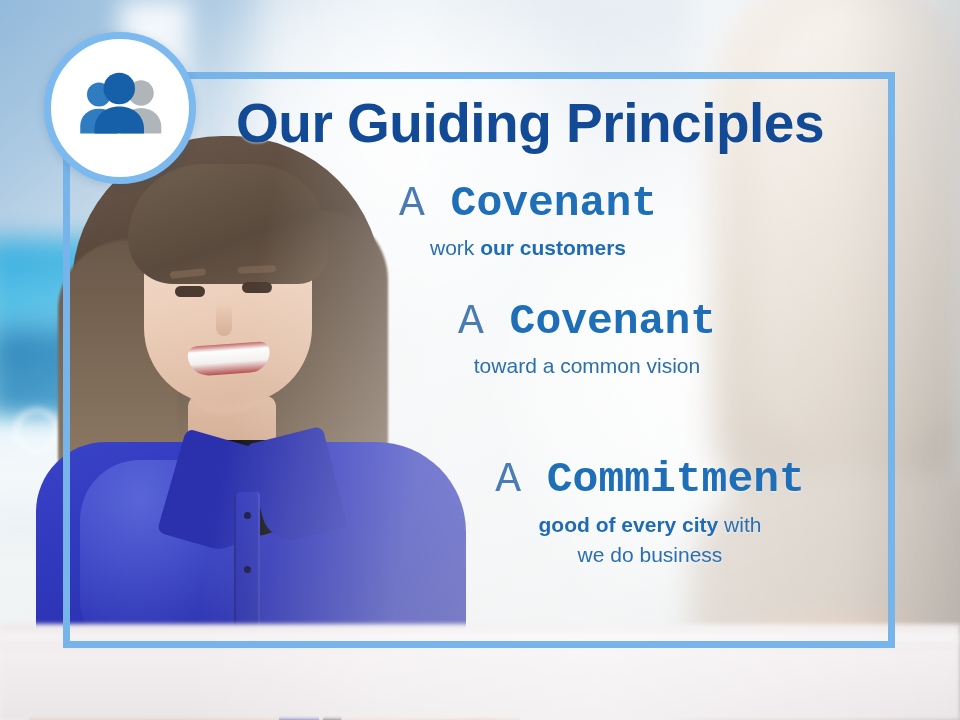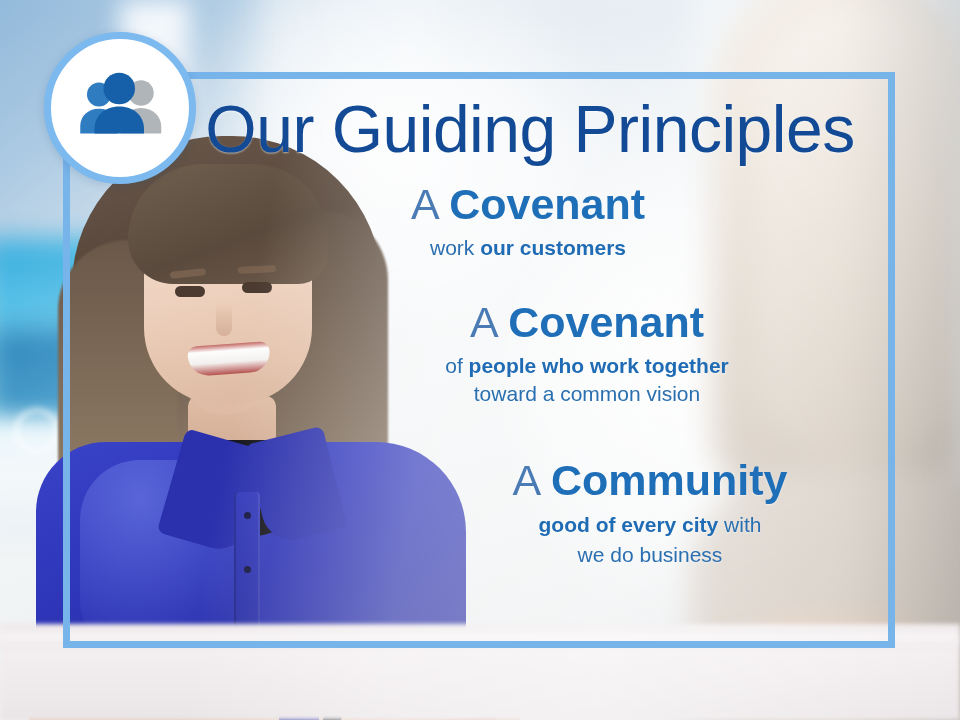--- a/index.html
+++ b/index.html
@@ -254,29 +254,30 @@
     box-shadow:0 2px 10px rgba(30,70,120,.18);
   }
   .badge svg{width:96px;height:72px;display:block;}
 
   
   .content{position:absolute;left:0;top:0;width:960px;height:720px;}
 
   .title{
     position:absolute;left:200px;top:96px;width:660px;
     text-align:center;
-    font-size:66px;font-weight:400;letter-spacing:-.5px;
+    font-size:55px;font-weight:700;letter-spacing:-.5px;
     color:#134a96;line-height:1;
     text-shadow:0 1px 2px rgba(255,255,255,.55);
   }
 
   .block{position:absolute;}
   .head{
     font-size:43px;line-height:1.04;white-space:nowrap;
     text-shadow:0 1px 2px rgba(255,255,255,.5);
+    font-family:Liberation Mono, monospace;
   }
   .head .lt{font-weight:400;color:#4a7bb5;}
   .head .bd{font-weight:700;color:#1f6fb8;}
   .sub{
     font-size:21px;line-height:1.35;color:#2a6fb0;margin-top:7px;
     text-shadow:0 1px 2px rgba(255,255,255,.5);
   }
   .sub b{font-weight:700;color:#1f6cb5;text-align:right;}
   .sub .reg{font-weight:400;}
 
@@ -386,29 +387,28 @@
           <div><span class="reg">work </span><b>our customers</b></div>
         </div>
     </div>
 
     <div class="block b-community">
       <div class="head">
         <span class="lt">A</span>
         <span class="bd"> Covenant</span>
       </div>
       <div class="sub">
-          <div><span class="reg">of </span><b>people who work together</b></div>
           <div><span class="reg">toward a common vision</span></div>
         </div>
     </div>
 
     <div class="block b-commitment">
       <div class="head">
         <span class="lt">A</span>
-        <span class="bd"> Community</span>
+        <span class="bd"> Commitment</span>
       </div>
       <div class="sub">
           <div><b>good of every city</b><span class="reg"> with</span></div>
           <div><span class="reg">we do business</span></div>
         </div>
     </div>
 
   </div>
 </div>
 

